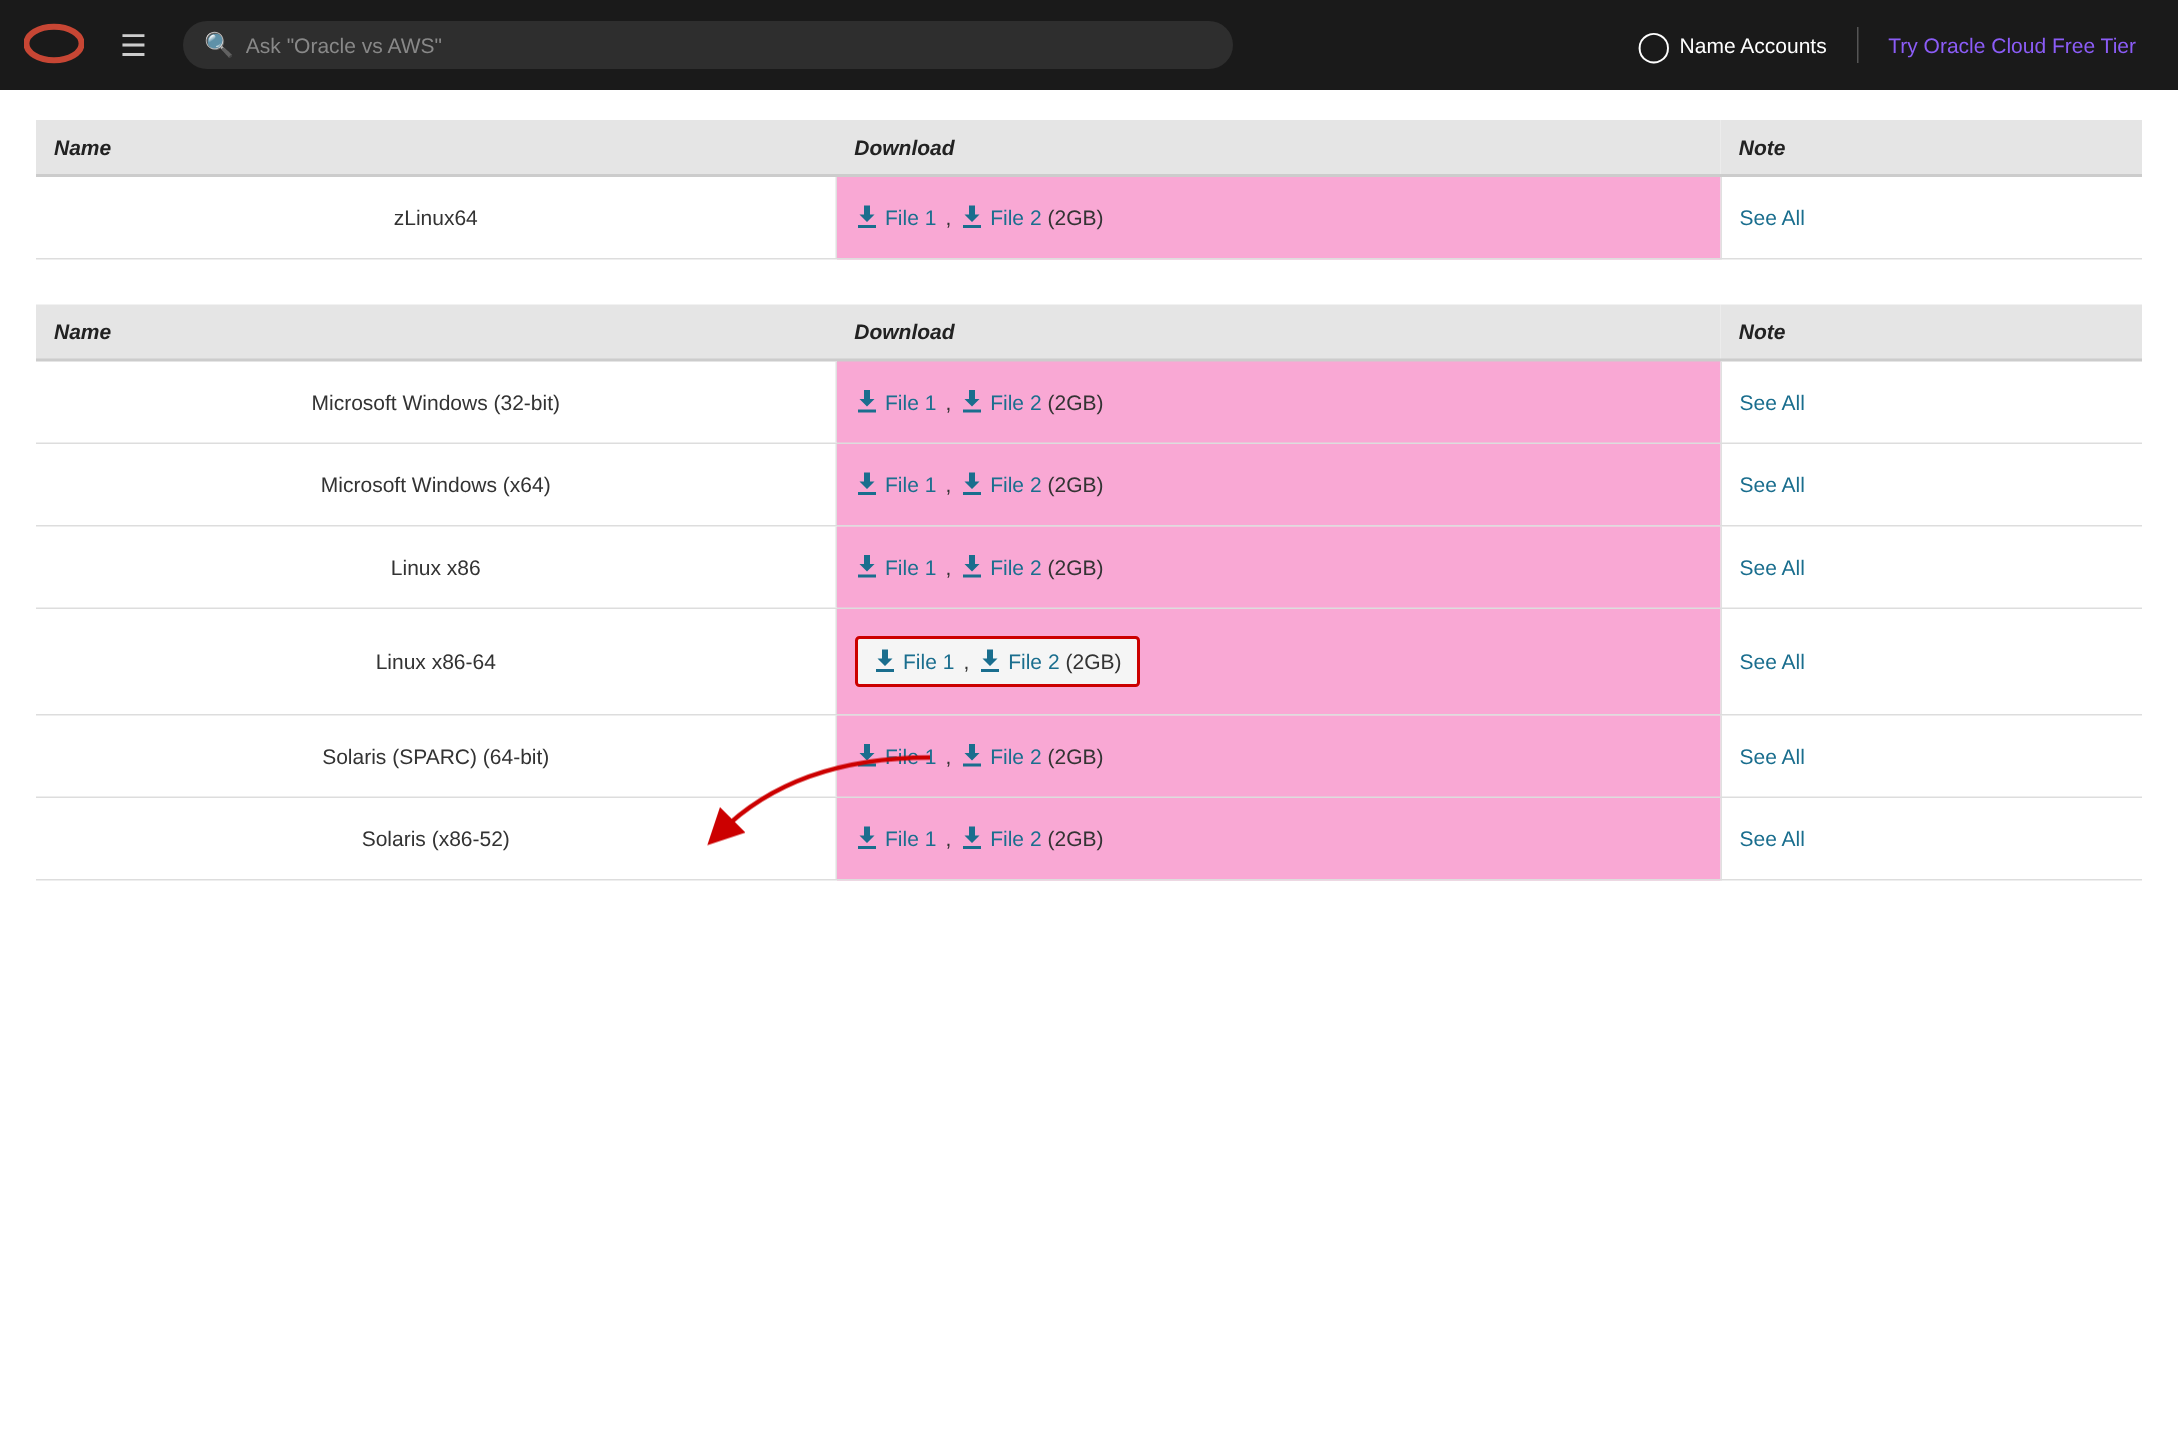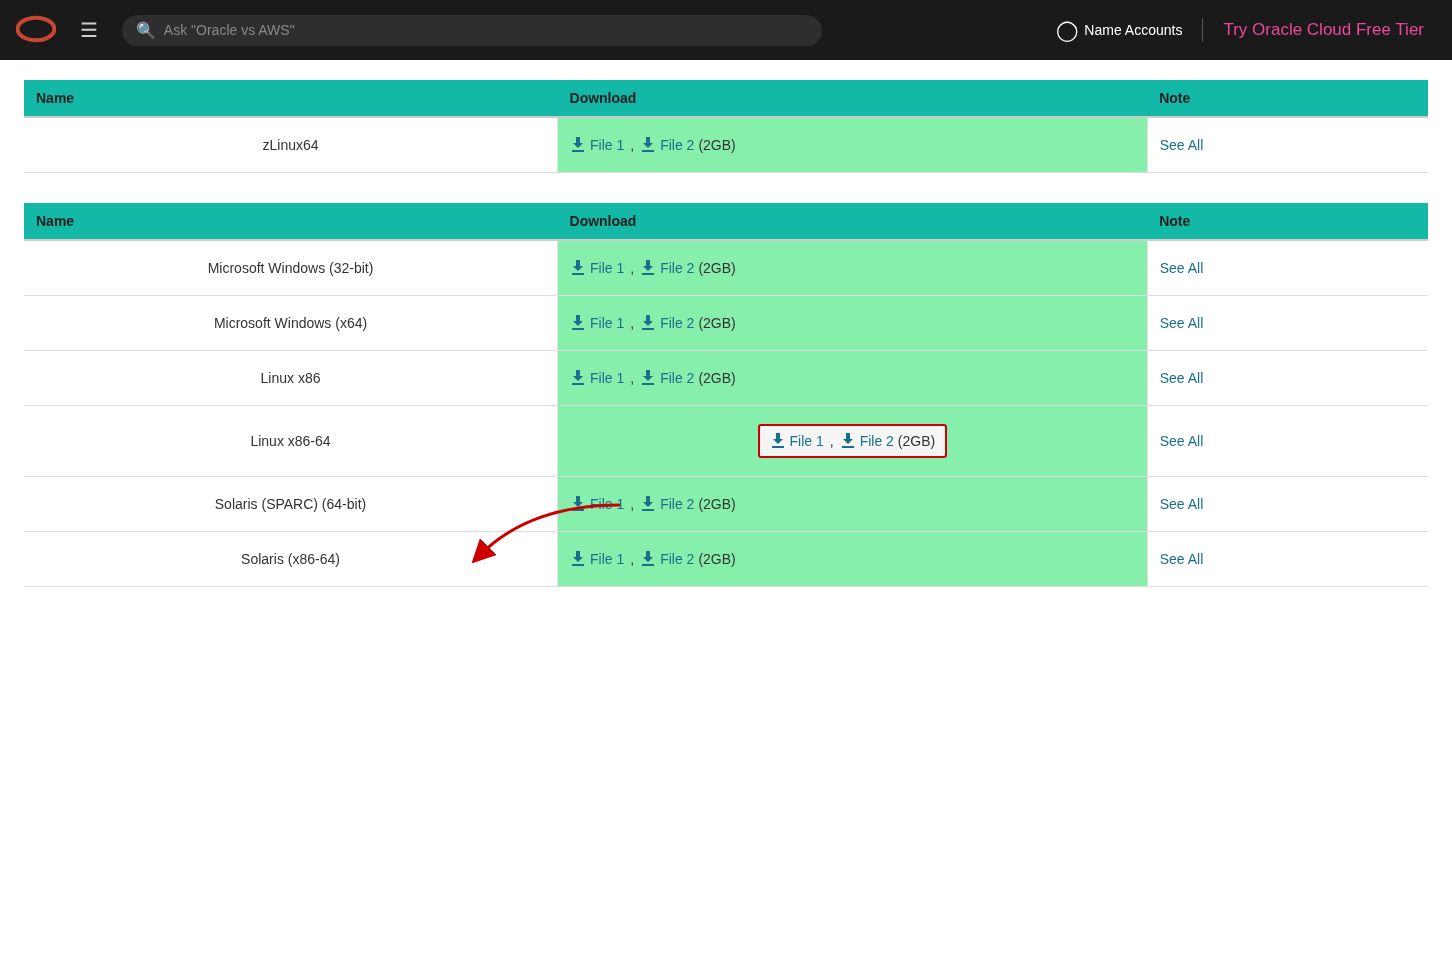--- a/index.html
+++ b/index.html
@@ -64,22 +64,22 @@
       display: flex;
       align-items: center;
       gap: 6px;
       padding: 4px 12px;
     }
     .header-account-icon {
       font-size: 20px;
       color: #fff;
     }
     .header-free-tier {
-      color: #ec4899;
-      font-size: 17px;
+      color: #8b5cf6;
+      font-size: 14px;
       cursor: pointer;
       padding: 4px 12px;
       white-space: nowrap;
     }
     .header-divider {
       width: 1px;
       height: 24px;
       background: #555;
     }
 
@@ -103,43 +103,43 @@
       border-collapse: collapse;
       margin-bottom: 30px;
     }
     .download-table th {
       text-align: left;
       font-weight: bold;
       font-size: 14px;
       color: #222;
       padding: 10px 12px;
       border-bottom: 2px solid #ccc;
-      background: #14b8a6;
+      background: #e5e5e5;
+      font-style: italic;
     }
     .download-table th.col-name { width: 38%; }
     .download-table th.col-download { width: 42%; }
     .download-table th.col-note { width: 20%; }
 
     .download-table td {
       padding: 0;
       border-bottom: 1px solid #ddd;
       vertical-align: middle;
     }
     .download-table tr td.col-name-cell {
       padding: 18px 12px;
       font-size: 14px;
       color: #333;
       text-align: center;
     }
     .download-table tr td.col-download-cell {
-      background: #86efac;
+      background: #f9a8d4;
       padding: 18px 12px;
       border-left: 1px solid #e0e0e0;
       border-right: 1px solid #e0e0e0;
-      text-align: center;
     }
     .download-table tr td.col-note-cell {
       padding: 18px 12px;
       margin-top: 30px;
     }
 
     .download-links {
       display: flex;
       align-items: center;
       gap: 4px;
@@ -375,21 +375,21 @@
     <rect x="2" y="14" width="12" height="2" fill="#1a6e8e"></rect>
   </svg>
                 </span>
         <a class="download-link">File 2</a>
         <span class="download-size">(2GB)</span>
       </div>
             </td>
             <td class="col-note-cell"><a class="see-all-link">See All</a></td>
           </tr>
           <tr>
-            <td class="col-name-cell">Solaris (x86-64)</td>
+            <td class="col-name-cell">Solaris (x86-52)</td>
             <td class="col-download-cell">
               <div class="download-links">
         <span class="download-icon">
                   <svg width="16" height="18" viewBox="0 0 16 18" xmlns="http://www.w3.org/2000/svg">
     <path d="M8 12 L3 7 H6 V1 H10 V7 H13 Z" fill="#1a6e8e"></path>
     <rect x="2" y="14" width="12" height="2" fill="#1a6e8e"></rect>
   </svg>
                 </span>
         <a class="download-link">File 1</a>
         <span class="download-sep"> ,</span>

